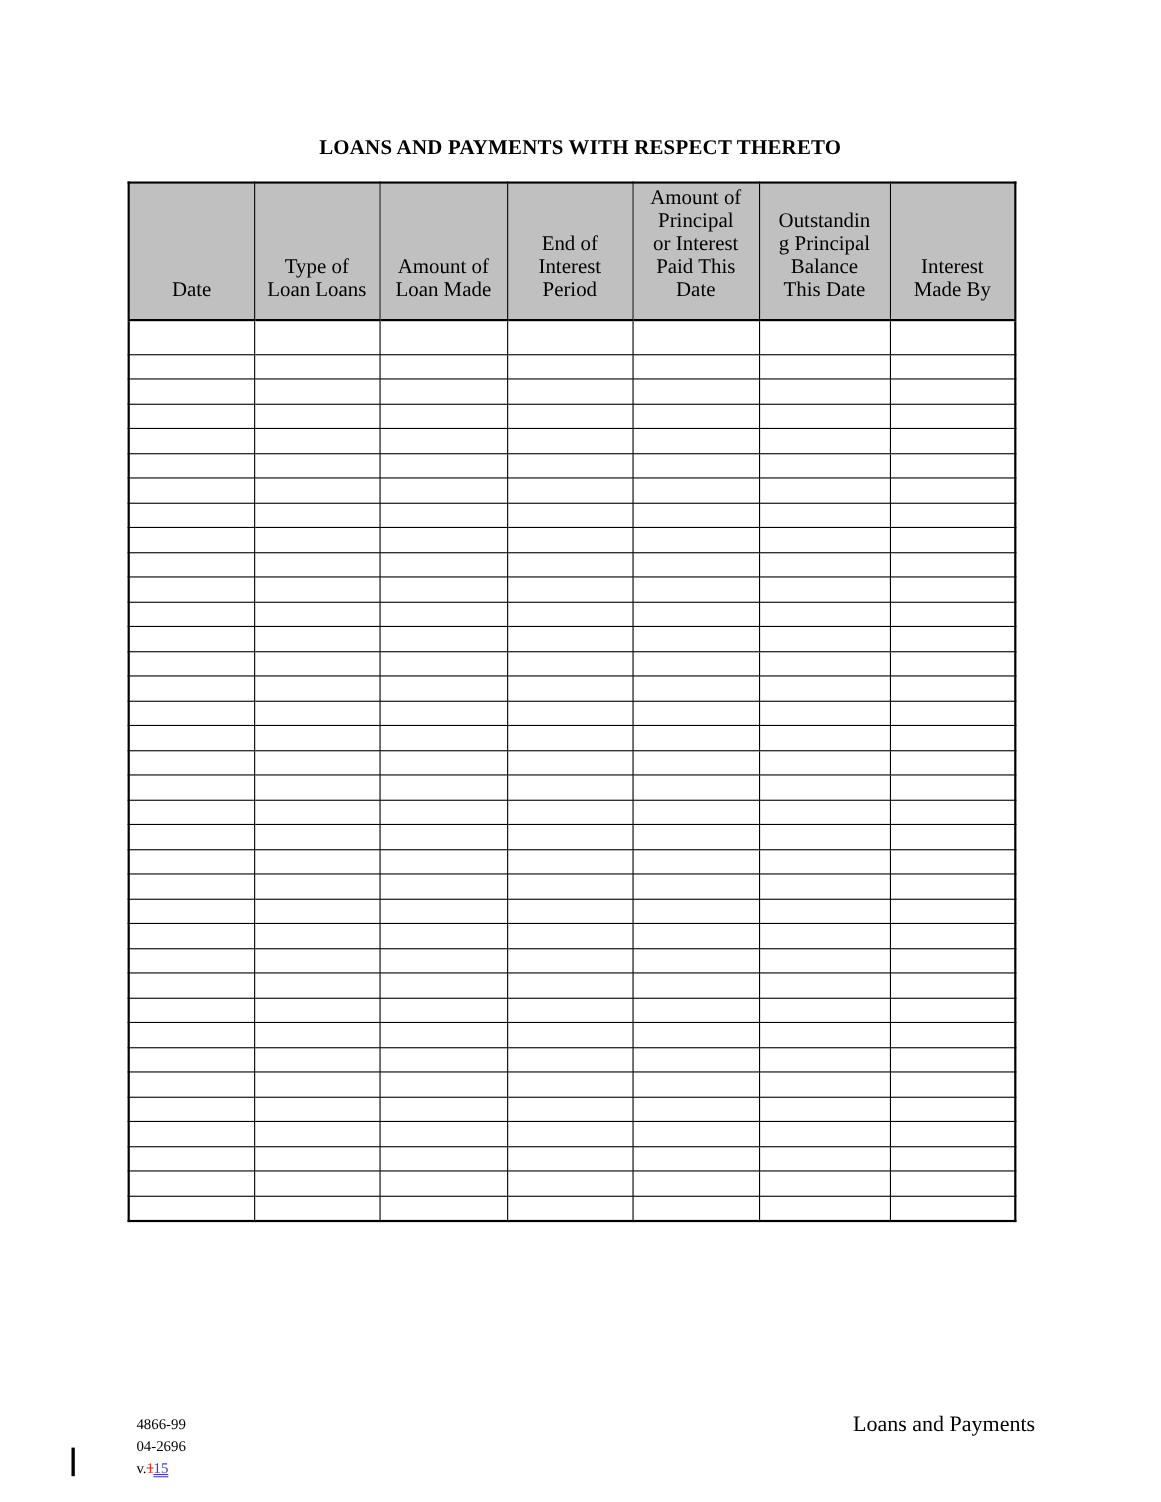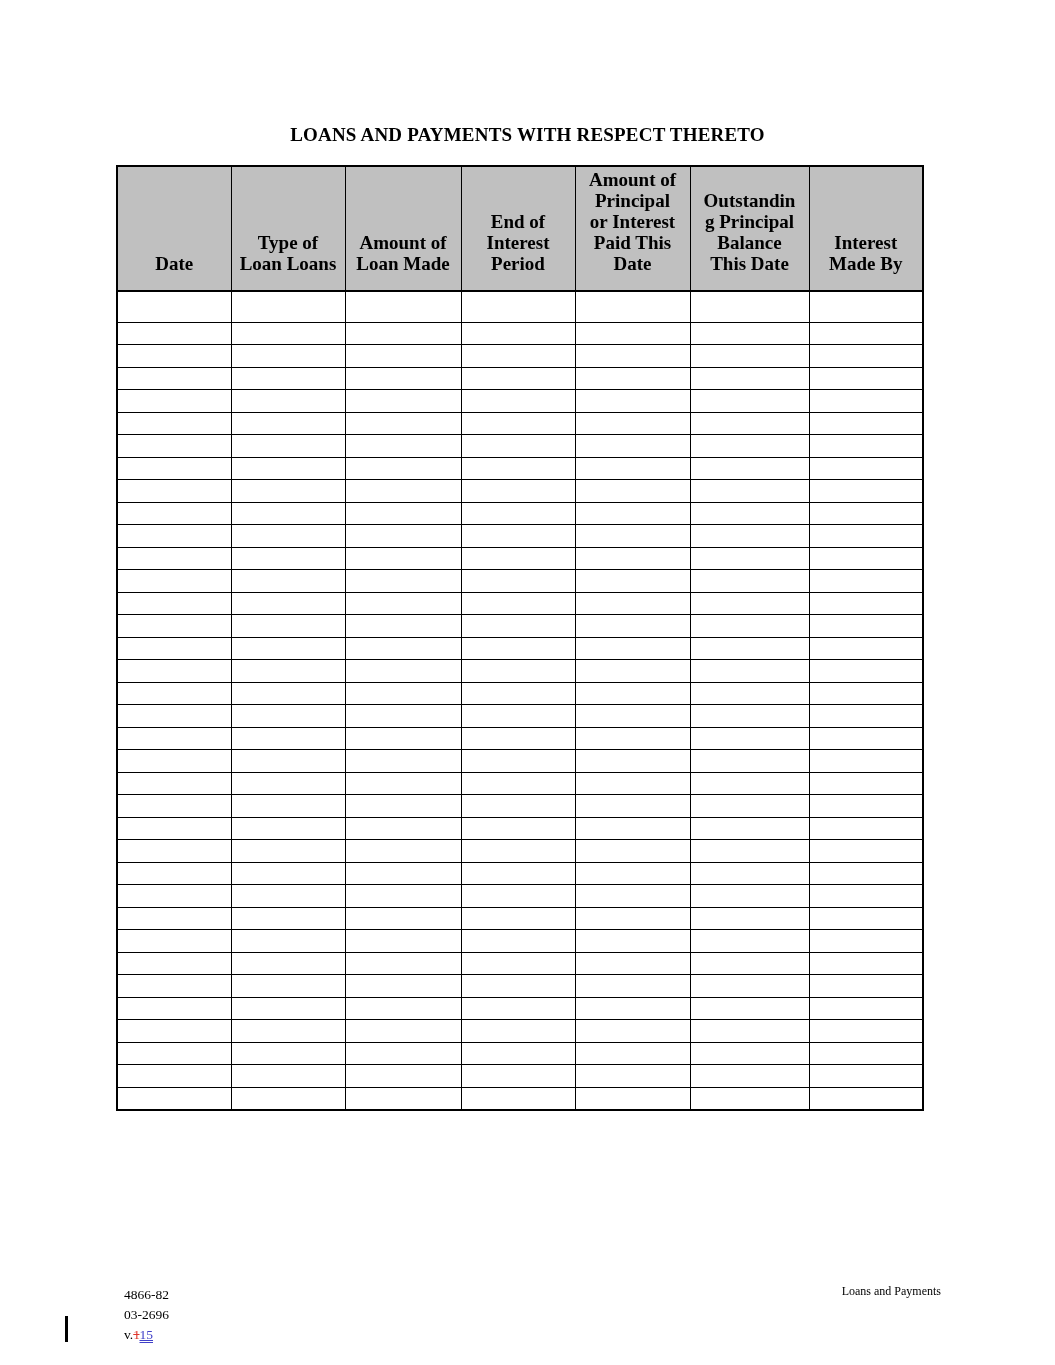--- a/index.html
+++ b/index.html
@@ -33,21 +33,21 @@
     left: 116px;
     border-collapse: collapse;
     border: 2px solid #000000;
     table-layout: fixed;
   }
   table.loan-table th {
     background: var(--header-bg, #c0c0c0);
     border: 1px solid #000000;
     border-bottom: 2px solid #000000;
     font-size: 19px;
-    font-weight: bold;
+    font-weight: normal;
     line-height: 21px;
     text-align: center;
     vertical-align: bottom;
     white-space: pre-line;
     padding: 2px 3px 16px 3px;
     overflow: hidden;
   }
   table.loan-table thead tr {
     height: 112px;
   }
@@ -85,21 +85,21 @@
     top: 1316px;
     left: 65px;
     width: 3px;
     height: 26px;
     background: var(--change-bar, #000000);
   }
   .footer-right {
     position: absolute;
     top: 1284px;
     right: 114px;
-    font-size: 12px;
+    font-size: 20px;
   }
 </style>
 </head>
 <body>
 
 <div class="page">
 
   <h1 class="title">LOANS AND PAYMENTS WITH RESPECT THERETO</h1>
 
   <table class="loan-table">
@@ -457,22 +457,22 @@
           <td></td>
           <td></td>
           <td></td>
           <td></td>
           <td></td>
         </tr>
       </tbody>
   </table>
 
   <div class="footer-left">
-    <div>4866-82</div>
-    <div>03-2696</div>
+    <div>4866-99</div>
+    <div>04-2696</div>
     <div><span>v.</span><span class="version-deleted">1</span><span class="version-inserted">15</span></div>
   </div>
 
   <div class="change-bar"></div>
 
   <div class="footer-right">Loans and Payments</div>
 
 </div>
 
 </body></html>

